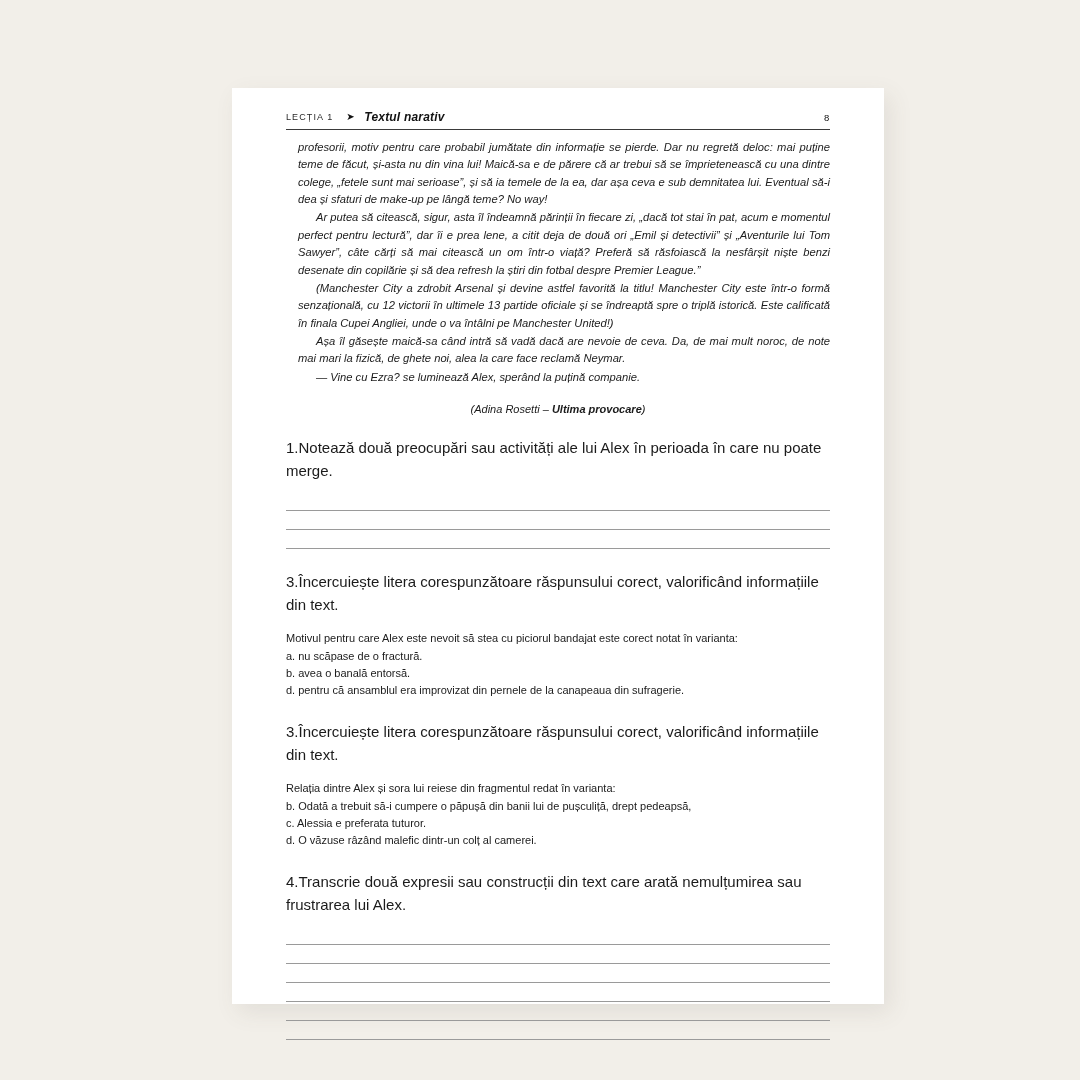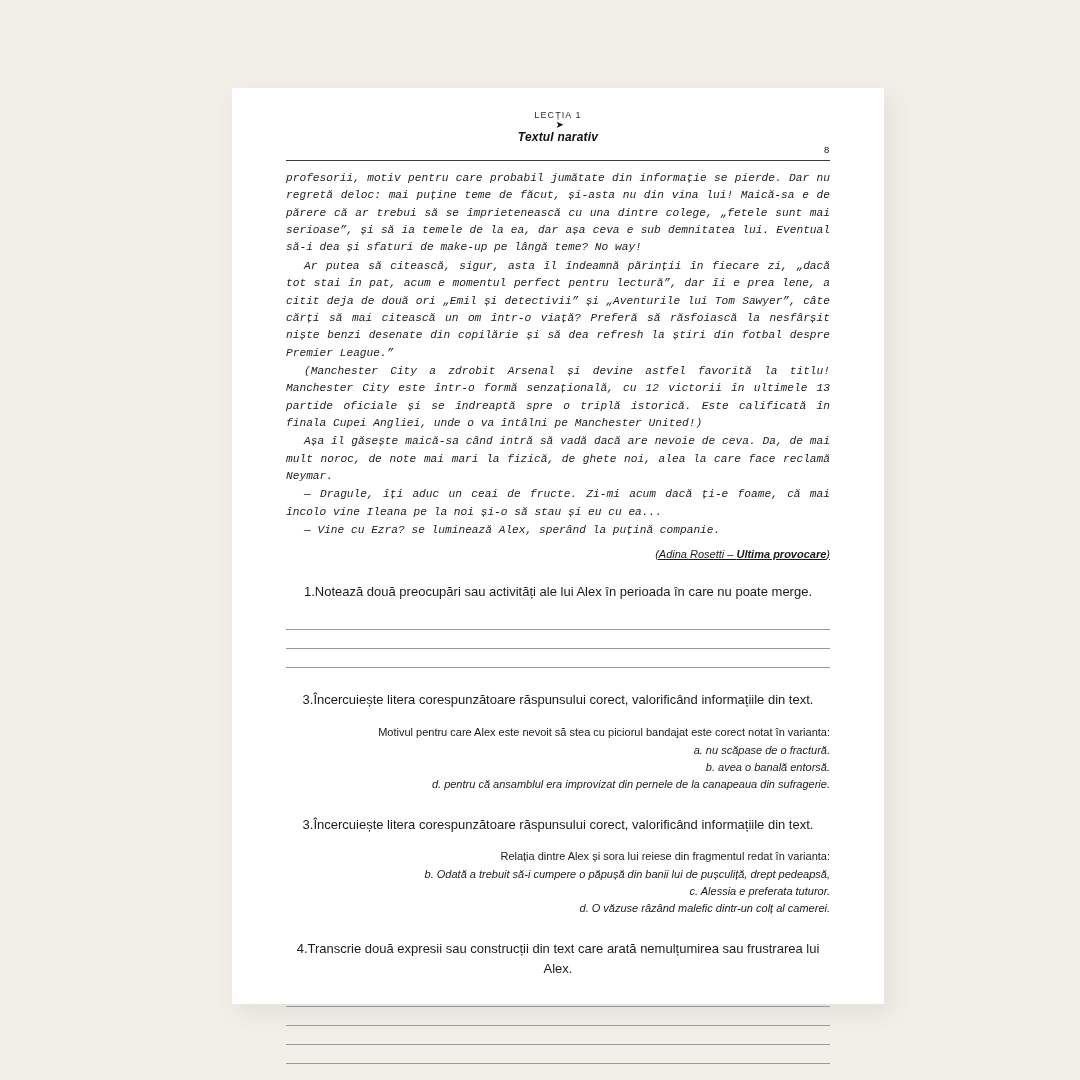--- a/index.html
+++ b/index.html
@@ -29,21 +29,20 @@
     width: 544px;
   }
   
   .header {
     display: flex;
     align-items: center;
     font-size: 9.5px;
     letter-spacing: 0.6px;
     color: #1a1a1a;
     padding-bottom: 5px;
-    flex-direction: column;
   }
   .header .lesson {
     font-size: 9px;
     letter-spacing: 1.1px;
     color: #2a2a2a;
   }
   .header .arrow {
     margin: 0 9px 0 13px;
     font-size: 10px;
     color: #111;
@@ -66,67 +65,62 @@
     border-top: 1px solid #3a3a3a;
     margin: 0 0 9px 0;
   }
   
   .para {
     font-style: italic;
     font-size: 11.2px;
     line-height: 1.55;
     color: #1b1b1b;
     text-align: justify;
-    margin: 0 0 1px 0;
-    font-family: Liberation Mono, monospace;
+    margin: 0 0 1px 12px;
   }
   .para.indent {
     text-indent: 18px;
   }
   .para.dash {
     text-indent: 18px;
   }
   .attrib {
     font-style: italic;
     font-size: 11px;
-    text-align: right;
+    text-align: center;
     color: #1b1b1b;
-    margin-top: 8px;
-    text-decoration: underline;
+    margin-top: 17px;
   }
   .attrib b {
     font-weight: bold;
   }
   
   .q {
-    font-size: 13px;
+    font-size: 15px;
     color: #1b1b1b;
     margin: 0;
     line-height: 1.5;
-    text-align: center;
   }
   .q-block {
     margin-top: 22px;
   }
   .stem {
     font-size: 11px;
     color: #1b1b1b;
     margin: 0 0 1px 0;
     line-height: 1.55;
   }
   .opt {
     font-size: 11px;
     color: #1b1b1b;
     margin: 0;
     line-height: 1.55;
-    font-style: italic;
   }
   .stem-group {
     margin-top: 14px;
-    text-align: right;
   }
   .lines {
     margin-top: 10px;
   }
   .wline {
     border-bottom: 1px solid #9a9a9a;
     height: 18px;
   }
 </style>
 </head>
@@ -141,21 +135,20 @@
       <span class="chapter">Textul narativ</span>
       <span class="pagenum">8</span>
     </div>
     <hr class="hr-top">
 
     <div>
       <p class="para">profesorii, motiv pentru care probabil jumătate din informație se pierde. Dar nu regretă deloc: mai puține teme de făcut, și-asta nu din vina lui! Maică-sa e de părere că ar trebui să se împrietenească cu una dintre colege, „fetele sunt mai serioase”, și să ia temele de la ea, dar așa ceva e sub demnitatea lui. Eventual să-i dea și sfaturi de make-up pe lângă teme? No way!</p>
       <p class="para indent">Ar putea să citească, sigur, asta îl îndeamnă părinții în fiecare zi, „dacă tot stai în pat, acum e momentul perfect pentru lectură”, dar îi e prea lene, a citit deja de două ori „Emil și detectivii” și „Aventurile lui Tom Sawyer”, câte cărți să mai citească un om într-o viață? Preferă să răsfoiască la nesfârșit niște benzi desenate din copilărie și să dea refresh la știri din fotbal despre Premier League.”</p>
       <p class="para indent">(Manchester City a zdrobit Arsenal și devine astfel favorită la titlu! Manchester City este într-o formă senzațională, cu 12 victorii în ultimele 13 partide oficiale și se îndreaptă spre o triplă istorică. Este calificată în finala Cupei Angliei, unde o va întâlni pe Manchester United!)</p>
       <p class="para indent">Așa îl găsește maică-sa când intră să vadă dacă are nevoie de ceva. Da, de mai mult noroc, de note mai mari la fizică, de ghete noi, alea la care face reclamă Neymar.</p>
-      <p class="para dash">— Dragule, îți aduc un ceai de fructe. Zi-mi acum dacă ți-e foame, că mai încolo vine Ileana pe la noi și-o să stau și eu cu ea...</p>
       <p class="para dash">— Vine cu Ezra? se luminează Alex, sperând la puțină companie.</p>
     </div>
 
     <div class="attrib">
       <span>(Adina Rosetti – </span><b>Ultima provocare</b><span>)</span>
     </div>
 
     <div class="q-block">
       <p class="q">1.Notează două preocupări sau activități ale lui Alex în perioada în care nu poate merge.</p>
       <div class="lines">

